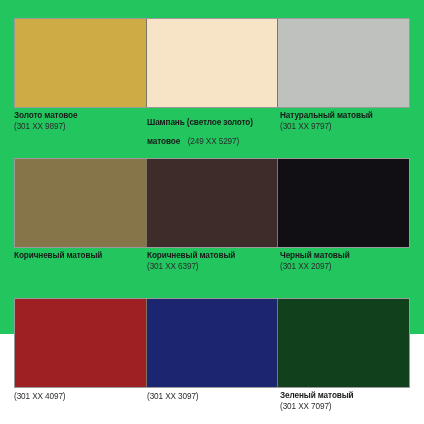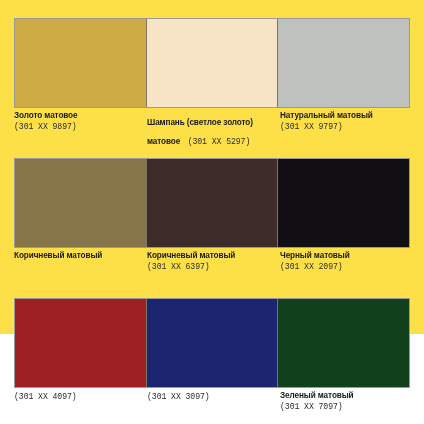--- a/index.html
+++ b/index.html
@@ -12,21 +12,21 @@
     height: 424px;
     background: #ffffff;
     font-family: "Liberation Sans", "DejaVu Sans", sans-serif;
     overflow: hidden;
   }
 
   .chart {
     width: 424px;
     height: 334px;
     position: relative;
-    background: #fde047;
+    background: #22c55e;
     box-sizing: border-box;
   }
 
   .swatch-row {
     position: absolute;
     left: 0;
     width: 424px;
   }
 
   .row-1 { top: 0px; }
@@ -81,21 +81,20 @@
     letter-spacing: -0.1px;
   }
 
   .label-code {
     display: block;
     font-size: 8.2px;
     font-weight: normal;
     color: #2c2c2c;
     letter-spacing: -0.1px;
     margin-top: 1px;
-    font-family: Liberation Mono, monospace;
   }
 
   
   .label-cell.wrapped .label-name {
     display: inline;
   }
   .label-cell.wrapped .label-code {
     display: inline;
     margin-left: 3px;
   }
@@ -111,21 +110,21 @@
       <div class="swatch-cell" style="background-color: rgb(247, 228, 199);"></div>
       <div class="swatch-cell" style="background-color: rgb(191, 193, 191);"></div>
     </div>
     <div class="label-strip">
       <div class="label-cell">
         <span class="label-name">Золото матовое</span>
         <span class="label-code">(301 XX 9897)</span>
       </div>
       <div class="label-cell wrapped">
         <span class="label-name">Шампань (светлое золото) матовое</span>
-        <span class="label-code">(301 XX 5297)</span>
+        <span class="label-code">(249 XX 5297)</span>
       </div>
       <div class="label-cell">
         <span class="label-name">Натуральный матовый</span>
         <span class="label-code">(301 XX 9797)</span>
       </div>
     </div>
   </div>
 
   <div class="swatch-row row-2">
     <div class="swatch-strip">

